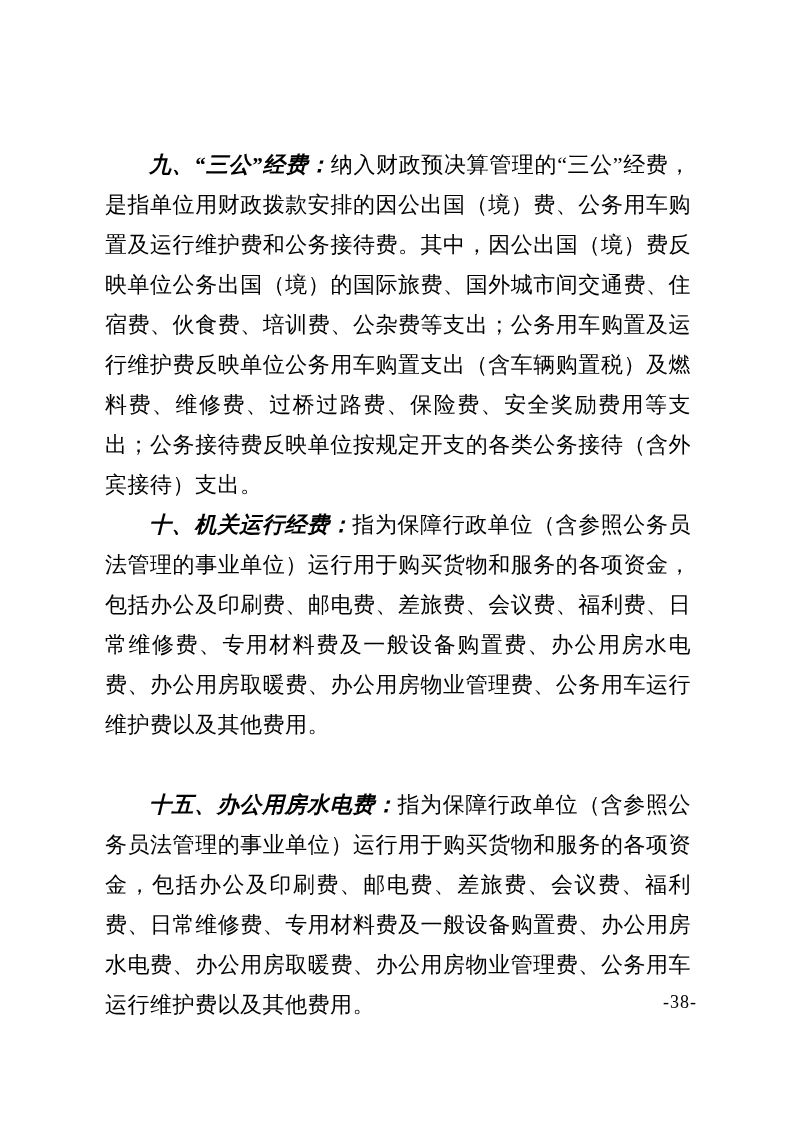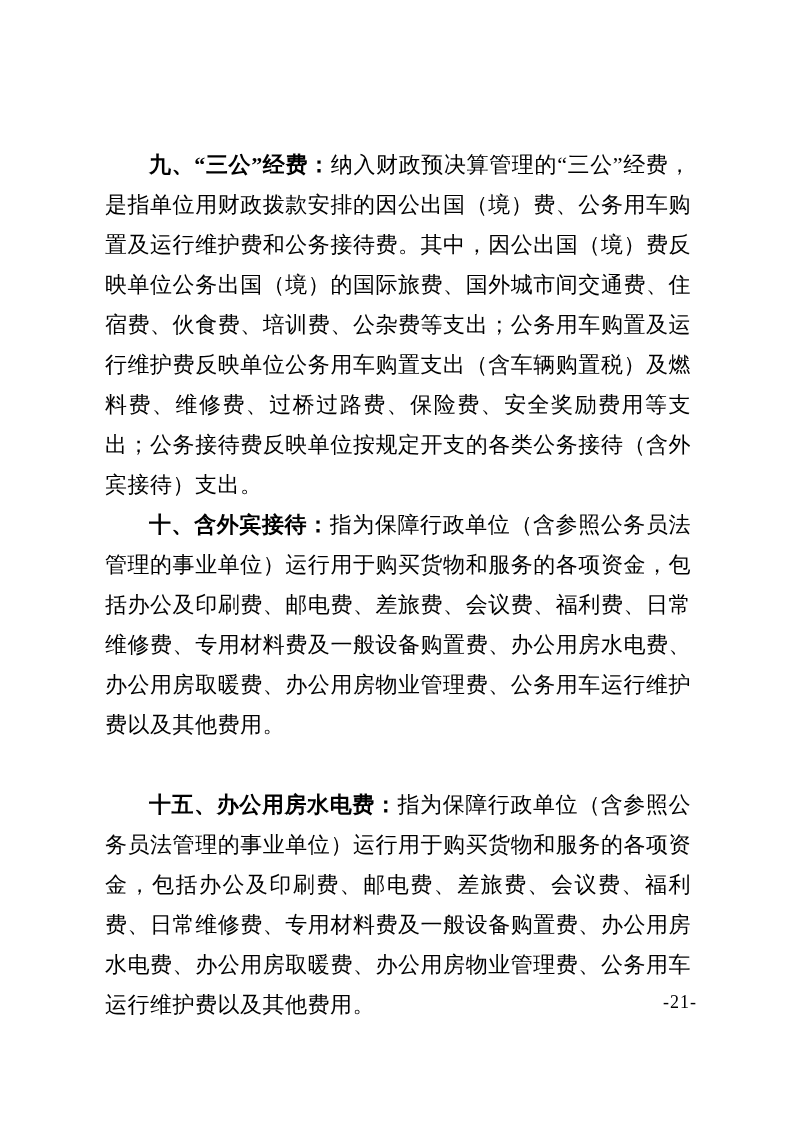--- a/index.html
+++ b/index.html
@@ -26,37 +26,38 @@
     margin: 0;
     font-size: 22px;
     line-height: 40px;
     text-align: justify;
     text-justify: inter-ideograph;
     text-indent: 2em;
     letter-spacing: 0.5px;
   }
   .para .heading {
     font-weight: bold;
+    font-style: italic;
   }
   .para.spaced {
     margin-top: 40px;
   }
   .page-number {
     position: absolute;
     top: 991px;
     right: 96px;
     font-size: 18px;
     line-height: 22px;
     letter-spacing: 1px;
     color: #000000;
   }
 </style>
 </head>
 <body>
 
 <div class="page">
   <div class="content">
     <p class="para"><span class="heading">九、“三公”经费：</span><span class="body-text">纳入财政预决算管理的“三公”经费，是指单位用财政拨款安排的因公出国（境）费、公务用车购置及运行维护费和公务接待费。其中，因公出国（境）费反映单位公务出国（境）的国际旅费、国外城市间交通费、住宿费、伙食费、培训费、公杂费等支出；公务用车购置及运行维护费反映单位公务用车购置支出（含车辆购置税）及燃料费、维修费、过桥过路费、保险费、安全奖励费用等支出；公务接待费反映单位按规定开支的各类公务接待（含外宾接待）支出。</span></p>
-    <p class="para"><span class="heading">十、含外宾接待：</span><span class="body-text">指为保障行政单位（含参照公务员法管理的事业单位）运行用于购买货物和服务的各项资金，包括办公及印刷费、邮电费、差旅费、会议费、福利费、日常维修费、专用材料费及一般设备购置费、办公用房水电费、办公用房取暖费、办公用房物业管理费、公务用车运行维护费以及其他费用。</span></p>
+    <p class="para"><span class="heading">十、机关运行经费：</span><span class="body-text">指为保障行政单位（含参照公务员法管理的事业单位）运行用于购买货物和服务的各项资金，包括办公及印刷费、邮电费、差旅费、会议费、福利费、日常维修费、专用材料费及一般设备购置费、办公用房水电费、办公用房取暖费、办公用房物业管理费、公务用车运行维护费以及其他费用。</span></p>
     <p class="para spaced"><span class="heading">十五、办公用房水电费：</span><span class="body-text">指为保障行政单位（含参照公务员法管理的事业单位）运行用于购买货物和服务的各项资金，包括办公及印刷费、邮电费、差旅费、会议费、福利费、日常维修费、专用材料费及一般设备购置费、办公用房水电费、办公用房取暖费、办公用房物业管理费、公务用车运行维护费以及其他费用。</span></p>
   </div>
-  <div class="page-number">-21-</div>
+  <div class="page-number">-38-</div>
 </div>
 
 </body></html>

